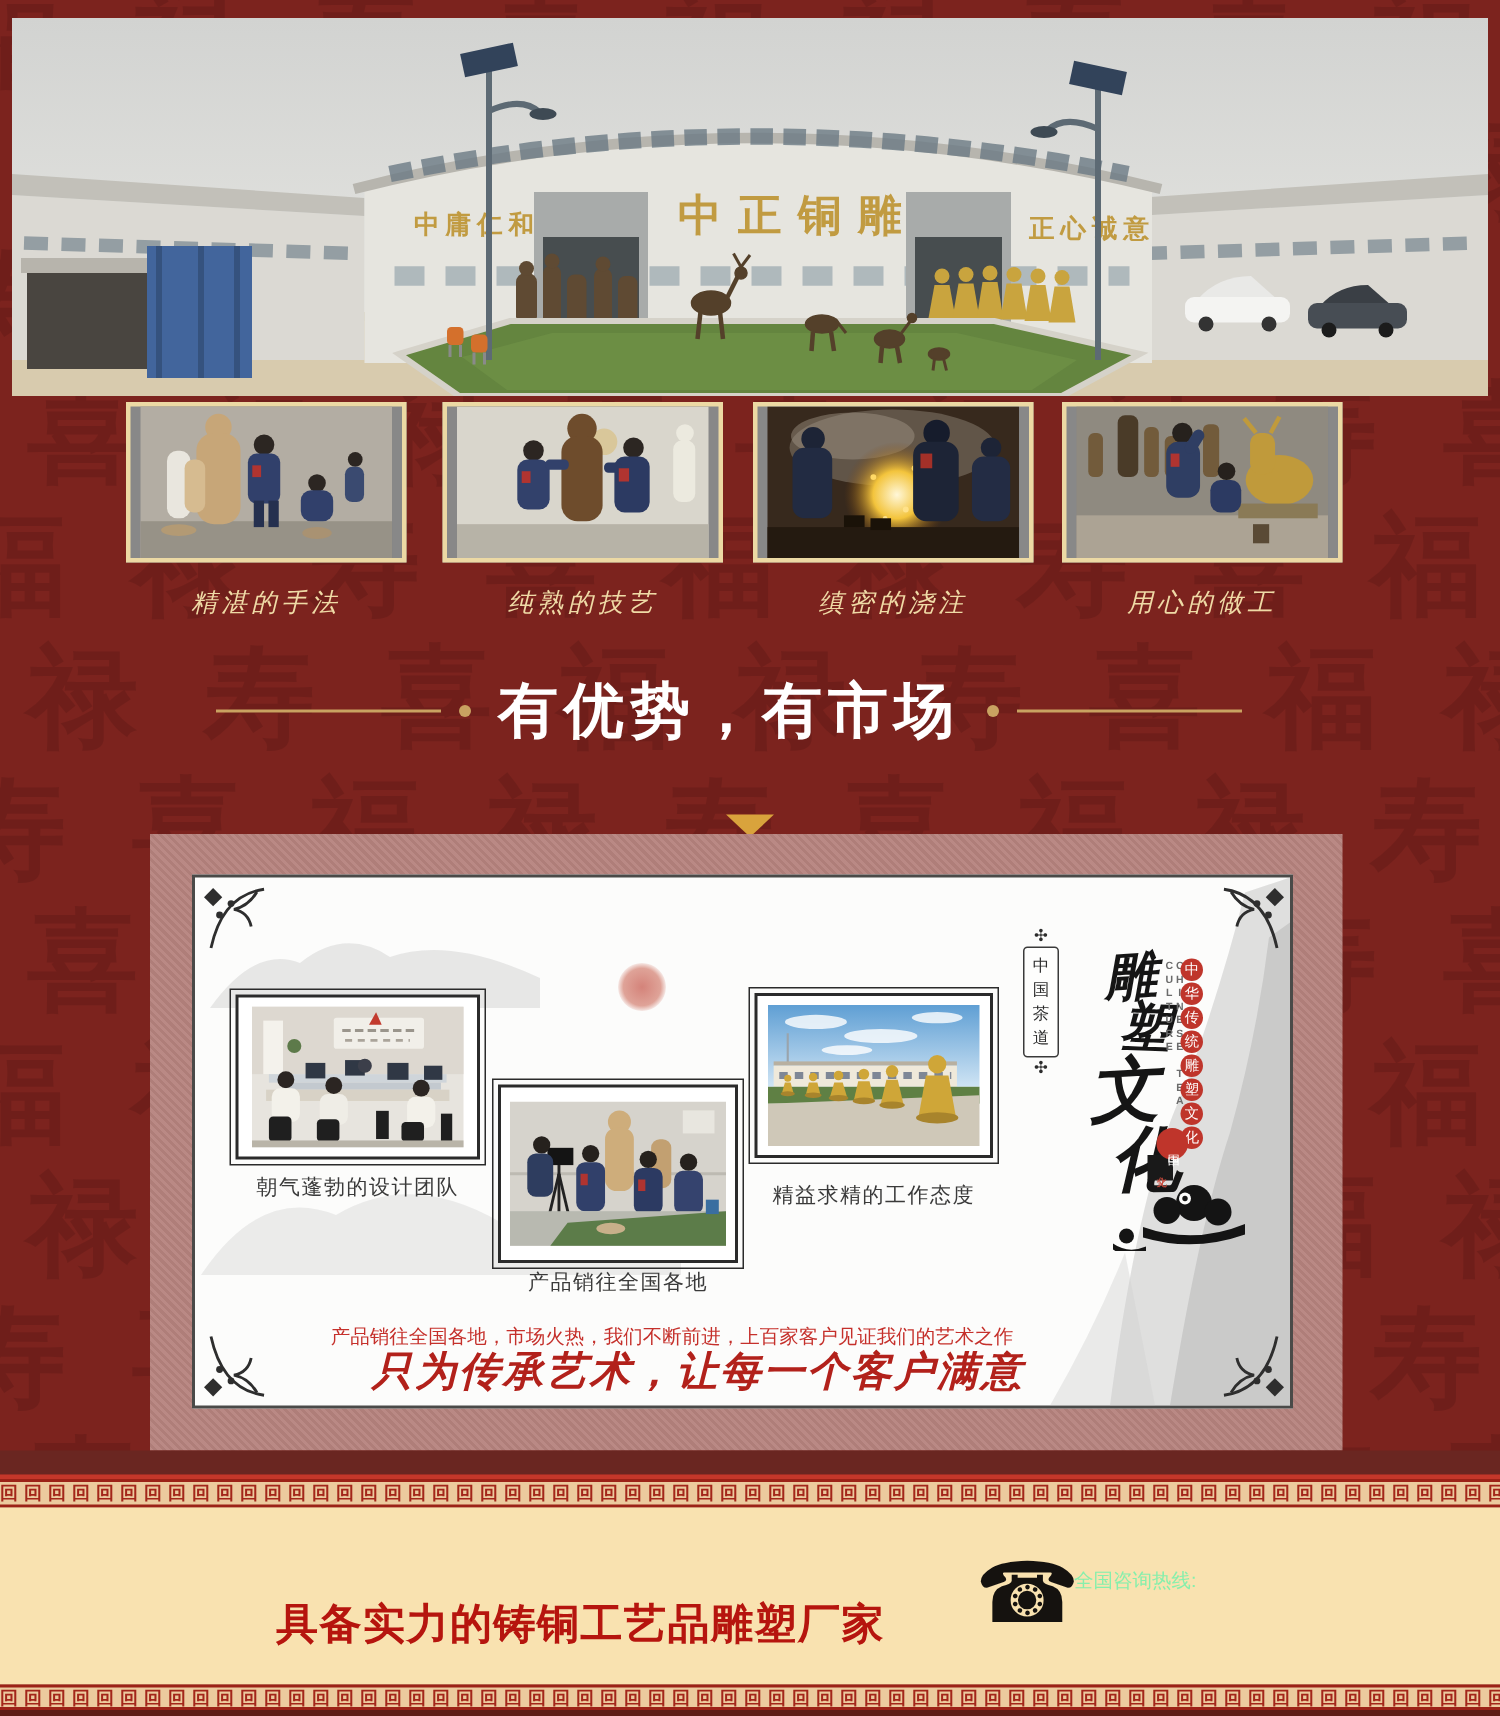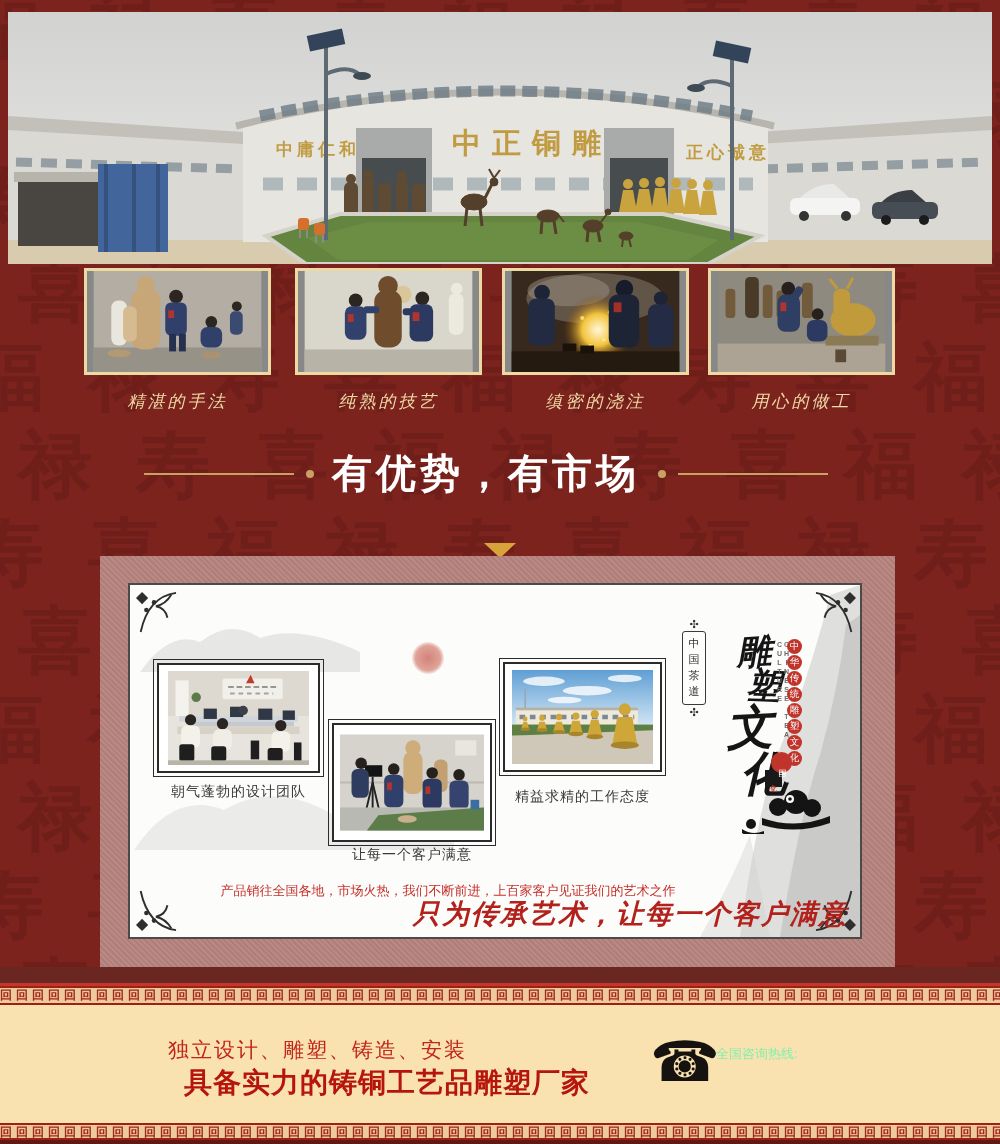--- a/index.html
+++ b/index.html
@@ -57,21 +57,21 @@
   .ring-col span{display:flex;align-items:center;justify-content:center;width:15px;height:15px;
        border-radius:50%;background:#bf352b;color:#fff;font-size:9.5px;margin-bottom:1px;}
   .seal-red{left:771px;top:752px;width:21px;height:21px;border-radius:50%;background:#bf352b;
        color:#fff;font-size:8px;display:flex;align-items:center;justify-content:center;
        writing-mode:vertical-rl;text-orientation:upright;line-height:1;z-index:3;}
   .seal-black{left:765px;top:770px;width:17px;height:17px;background:#191919;color:#c94a3c;
        font-size:7px;display:flex;align-items:center;justify-content:center;
        writing-mode:vertical-rl;text-orientation:upright;line-height:1;z-index:2;}
   .cloud{left:738px;top:786px;width:104px;height:48px;}
   .note{left:128px;top:882px;width:640px;text-align:center;color:#c5302b;font-size:13px;}
-  .slogan{left:248px;top:896px;width:600px;text-align:right;color:#b2211b;font-size:27px;
+  .slogan{left:248px;top:896px;width:600px;text-align:left;color:#b2211b;font-size:27px;
        font-weight:bold;font-style:italic;font-family:"DejaVu Serif",serif;letter-spacing:2px;}
   
   .band-maroon{left:0;top:967px;width:1000px;height:16px;background:#6a2621;}
   .redline{left:0;top:983px;width:1000px;height:3px;background:#c4372a;}
   .meander{left:0;width:1000px;height:19px;background:#ecca9e;border-top:2px solid #9c2217;
        border-bottom:2px solid #9c2217;box-sizing:border-box;overflow:hidden;white-space:nowrap;
        color:#a3261a;font-size:12px;line-height:14px;font-weight:bold;letter-spacing:4px;text-align:center;}
   .meander.top{top:986px;}
   .meander.bottom{top:1123px;height:17px;}
   .cream{left:0;top:1005px;width:1000px;height:118px;background:#f9e2b0;}
@@ -594,21 +594,21 @@
         <circle cx="88" cy="47" r="4.4"></circle>
           <path d="M80,70 L96,70 L92,53 L84,53 Z"></path>
           <ellipse cx="88" cy="71" rx="9" ry="2.6" fill="#a8842c"></ellipse>
         <circle cx="120" cy="42" r="6.5"></circle>
           <path d="M107,78 L133,78 L128,50 L112,50 Z"></path>
           <ellipse cx="120" cy="80" rx="15" ry="4" fill="#a8842c"></ellipse>
       </g>
     </svg>
   </div>
   <div class="abs card-cap" style="left:157px;top:783px;width:163px">朝气蓬勃的设计团队</div>
-  <div class="abs card-cap" style="left:332px;top:846px;width:160px">让每一个客户满意</div>
+  <div class="abs card-cap" style="left:332px;top:846px;width:160px">产品销往全国各地</div>
   <div class="abs card-cap" style="left:503px;top:788px;width:159px">精益求精的工作态度</div>
 
   <div class="abs plaque">
     <div class="knot">✣</div>
     <div class="plaque-box">
         <span>中</span>
         <span>国</span>
         <span>茶</span>
         <span>道</span>
       </div>
@@ -649,18 +649,17 @@
   <div class="abs note">产品销往全国各地，市场火热，我们不断前进，上百家客户见证我们的艺术之作</div>
   <div class="abs slogan">只为传承艺术，让每一个客户满意</div>
 
   <div class="abs band-maroon"></div>
   <div class="abs redline"></div>
   <div class="abs meander top meander-fill">回回回回回回回回回回回回回回回回回回回回回回回回回回回回回回回回回回回回回回回回回回回回回回回回回回回回回回回回回回回回回回回回回回回回回回回回回回回回回回回回回回回回回回回回回回</div>
   <div class="abs cream"></div>
   <div class="abs meander bottom meander-fill">回回回回回回回回回回回回回回回回回回回回回回回回回回回回回回回回回回回回回回回回回回回回回回回回回回回回回回回回回回回回回回回回回回回回回回回回回回回回回回回回回回回回回回回回回回</div>
   <div class="abs band-dark"></div>
 
-  <div class="abs f-line1">独立设计、雕塑、铸造、安装</div>
   <div class="abs f-line2">具备实力的铸铜工艺品雕塑厂家</div>
   <div class="abs f-phone-icon">☎</div>
   <div class="abs f-hot">全国咨询热线:</div>
 
 </div>
 
 </body></html>

